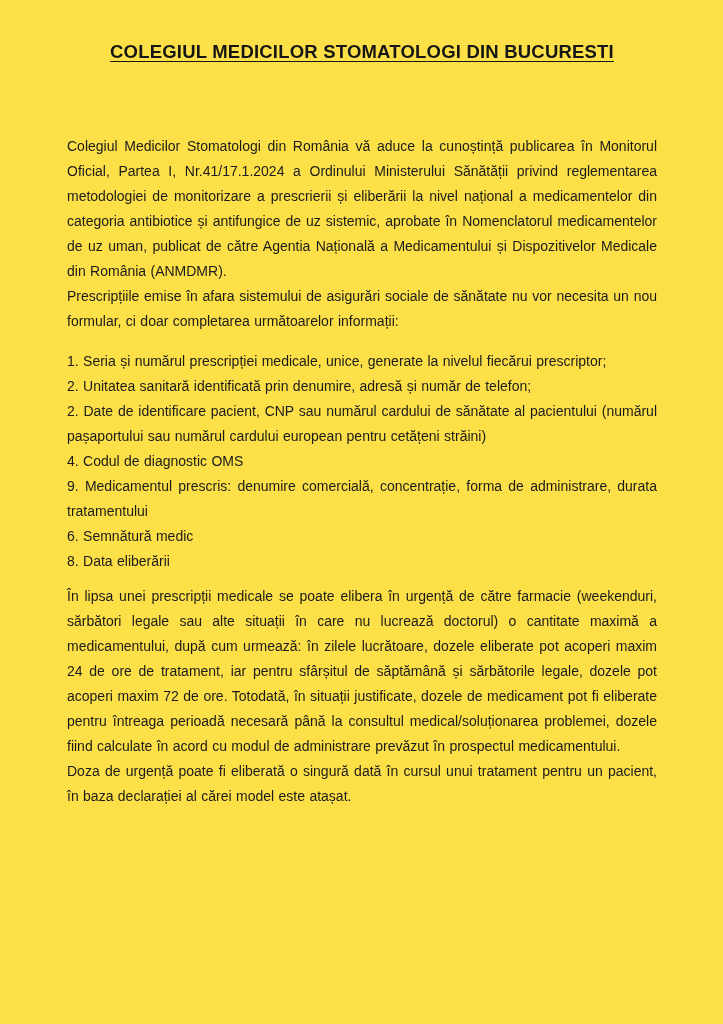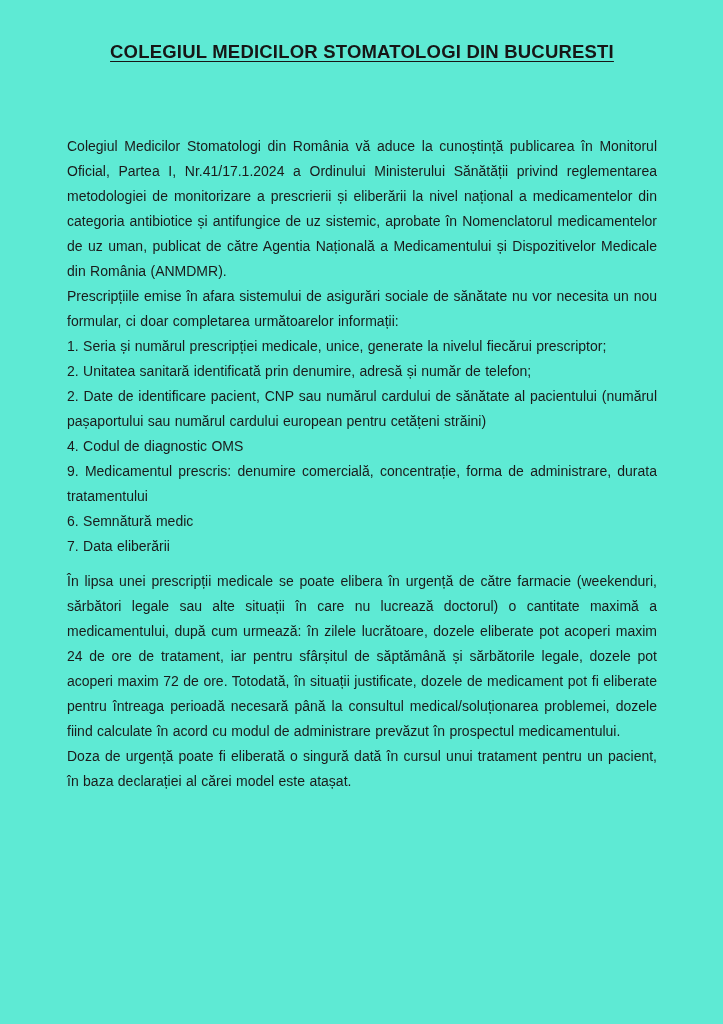--- a/index.html
+++ b/index.html
@@ -4,21 +4,21 @@
 <style>
   html, body {
     margin: 0;
     padding: 0;
     background: #ffffff;
   }
   .page {
     position: relative;
     width: 723px;
     height: 1024px;
-    background: #5eead4;
+    background: #fde047;
     box-sizing: border-box;
     padding: 40px 66px 0 67px;
     font-family: "Liberation Sans", "DejaVu Sans", sans-serif;
     font-size: 14px;
     line-height: 25px;
     color: #1b1b1b;
     overflow: hidden;
   }
   .doc-title {
     font-size: 18.5px;
@@ -30,21 +30,21 @@
     margin: 0 0 70px 0;
     line-height: 24px;
     color: #161616;
   }
   .para {
     margin: 0;
     text-align: justify;
     word-spacing: 0.5px;
   }
   .para.after-gap   { }
-  .para.small-gap   { }
+  .para.small-gap   { margin-bottom: 15px; }
   .list-block       { margin-bottom: 10px; }
   .list-item        { margin: 0; text-align: justify; word-spacing: 0.5px; }
   .para.p3-gap      { margin-bottom: 0; }
 </style>
 </head>
 <body>
 
 <div class="page">
 
   <h1 class="doc-title">COLEGIUL MEDICILOR STOMATOLOGI DIN BUCURESTI</h1>
@@ -53,20 +53,20 @@
 
   <p class="para small-gap">Prescripțiile emise în afara sistemului de asigurări sociale de sănătate nu vor necesita un nou formular, ci doar completarea următoarelor informații:</p>
 
   <div class="list-block">
     <p class="list-item">1. Seria și numărul prescripției medicale, unice, generate la nivelul fiecărui prescriptor;</p>
     <p class="list-item">2. Unitatea sanitară identificată prin denumire, adresă și număr de telefon;</p>
     <p class="list-item">2. Date de identificare pacient, CNP sau numărul cardului de sănătate al pacientului (numărul pașaportului sau numărul cardului european pentru cetățeni străini)</p>
     <p class="list-item">4. Codul de diagnostic OMS</p>
     <p class="list-item">9. Medicamentul prescris: denumire comercială, concentrație, forma de administrare, durata tratamentului</p>
     <p class="list-item">6. Semnătură medic</p>
-    <p class="list-item">7. Data eliberării</p>
+    <p class="list-item">8. Data eliberării</p>
   </div>
 
   <p class="para p3-gap">În lipsa unei prescripții medicale se poate elibera în urgență de către farmacie (weekenduri, sărbători legale sau alte situații în care nu lucrează doctorul) o cantitate maximă a medicamentului, după cum urmează: în zilele lucrătoare, dozele eliberate pot acoperi maxim 24 de ore de tratament, iar pentru sfârșitul de săptămână și sărbătorile legale, dozele pot acoperi maxim 72 de ore. Totodată, în situații justificate, dozele de medicament pot fi eliberate pentru întreaga perioadă necesară până la consultul medical/soluționarea problemei, dozele fiind calculate în acord cu modul de administrare prevăzut în prospectul medicamentului.</p>
 
   <p class="para">Doza de urgență poate fi eliberată o singură dată în cursul unui tratament pentru un pacient, în baza declarației al cărei model este atașat.</p>
 
 </div>
 
 </body></html>

